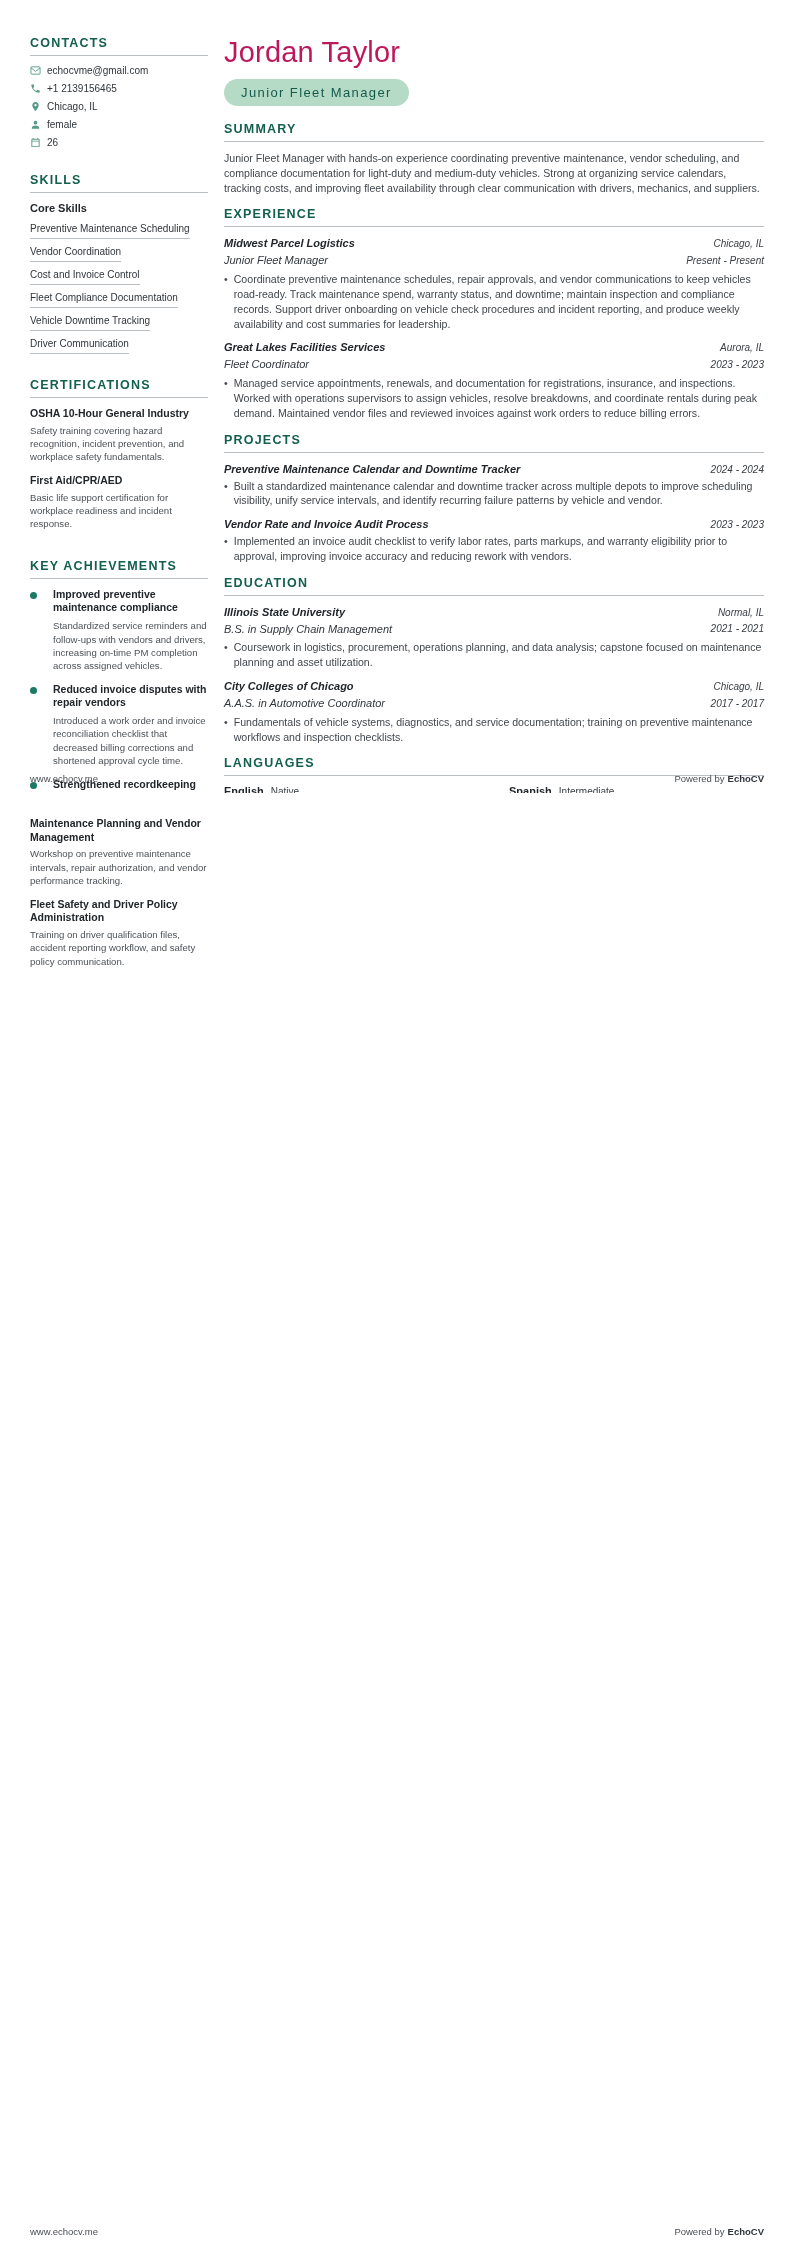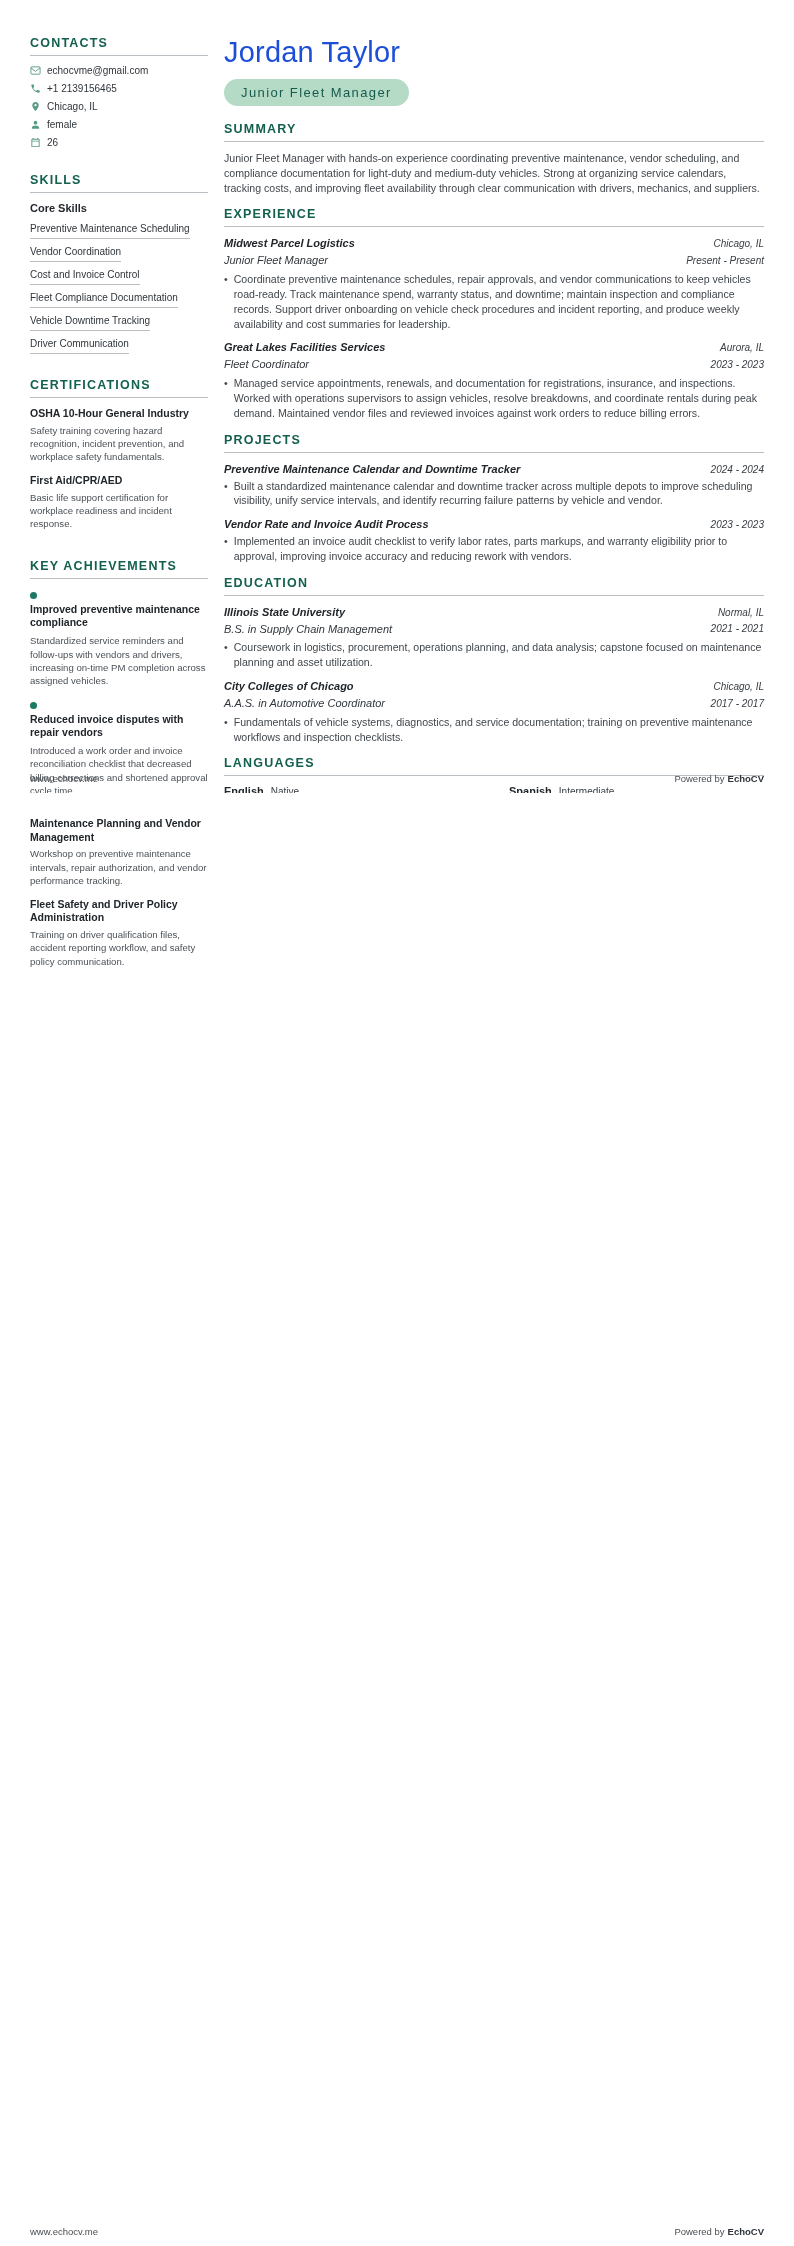--- a/index.html
+++ b/index.html
@@ -34,27 +34,27 @@
   
   .skills-group { font-size: 11px; font-weight: 700; color: #23272c; margin: 2px 0 8px 0; }
   .skill { font-size: 10px; color: #2f353b; line-height: 1.3; padding-bottom: 3px; margin-bottom: 6px; border-bottom: 1px solid #b9bec2; width: fit-content; max-width: 100%; }
 
   
   .mini-entry { margin-bottom: 10px; }
   .mini-title { font-size: 10.5px; font-weight: 700; color: #21262b; line-height: 1.3; margin-bottom: 3px; }
   .mini-desc { font-size: 9.6px; color: #4c5258; line-height: 1.4; }
 
   
-  .ach-item { display: flex; gap: 4px; margin-bottom: 10px; flex-direction: column; }
+  .ach-item { display: flex; gap: 16px; margin-bottom: 10px; }
   .ach-dot { width: 7px; height: 7px; border-radius: 50%; background: #1c7a64; flex: 0 0 7px; margin-top: 4px; }
   .ach-title { font-size: 10.5px; font-weight: 700; color: #21262b; line-height: 1.3; margin-bottom: 4px; }
   .ach-desc { font-size: 9.6px; color: #4c5258; line-height: 1.4; }
 
   
-  .name { font-size: 29px; font-weight: 500; color: #1d4ed8; letter-spacing: 0.2px; margin-bottom: 10px; }
+  .name { font-size: 29px; font-weight: 500; color: #be185d; letter-spacing: 0.2px; margin-bottom: 10px; }
   .badge {
     display: inline-block; background: #b5dbc6; color: #175b4e;
     font-size: 13px; letter-spacing: 1.4px; padding: 6px 17px;
     border-radius: 15px; margin-bottom: 16px;
   }
 
   .m-section { margin-bottom: 12px; }
   .body-text { font-size: 10.6px; color: #41474d; line-height: 1.4; }
 
   .entry { margin-bottom: 9px; }

